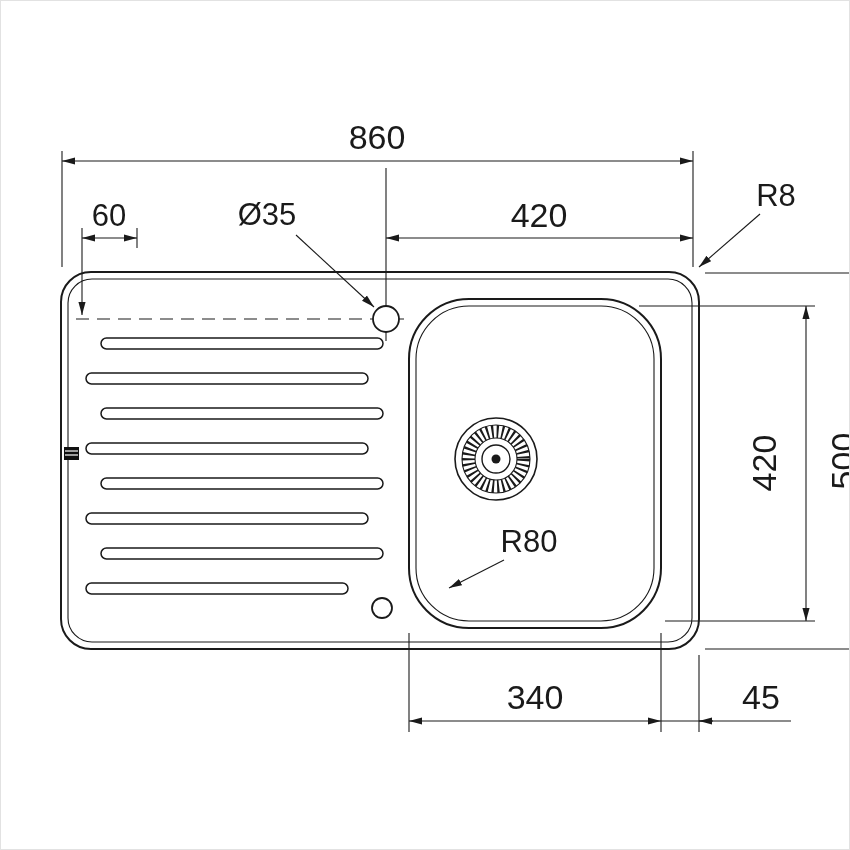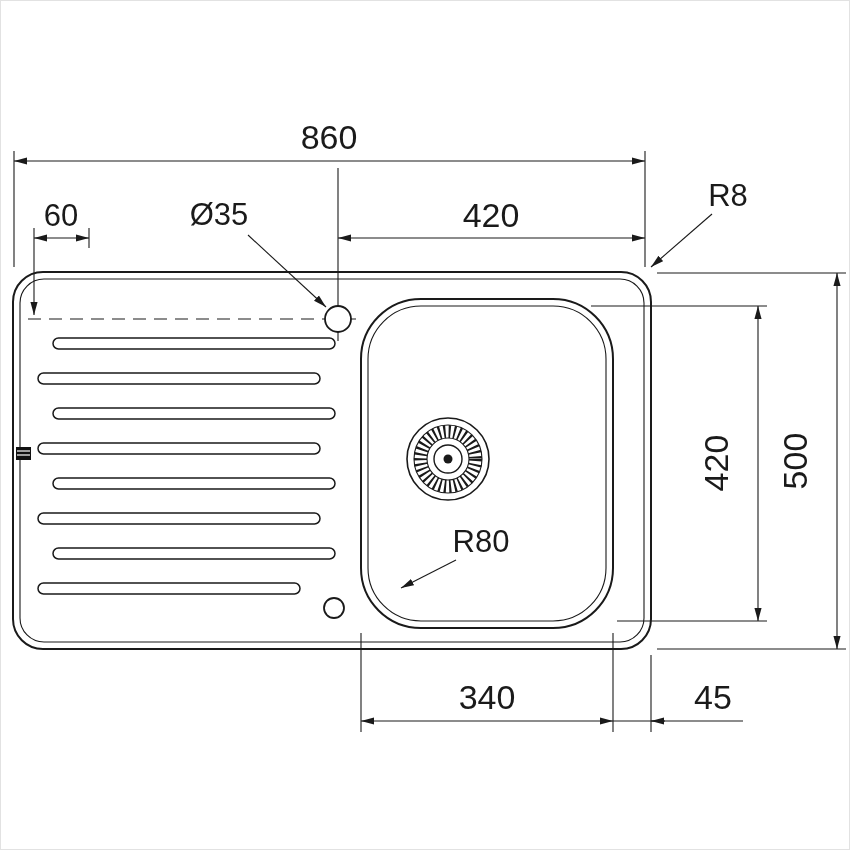--- a/index.html
+++ b/index.html
@@ -1,19 +1,19 @@
 <!DOCTYPE html>
 <html><head>
 <meta charset="utf-8">
 <style>
   html,body{margin:0;padding:0;background:#ffffff;}
   .frame{
     width:850px;height:850px;box-sizing:border-box;
     border:1px solid #e2e2e2;background:#ffffff;
-    position:relative;overflow:hidden;
+    position:relative;overflow:hidden;padding-left:48px;
   }
   svg{display:block;}
   svg text{
     font-family:"Liberation Sans","DejaVu Sans",sans-serif;
     fill:#1a1a1a;
   }
   .dim{font-size:34px;}
   .dim-sm{font-size:31px;}
   .ln{stroke:#1a1a1a;fill:none;}
   .thick{stroke-width:2;}

